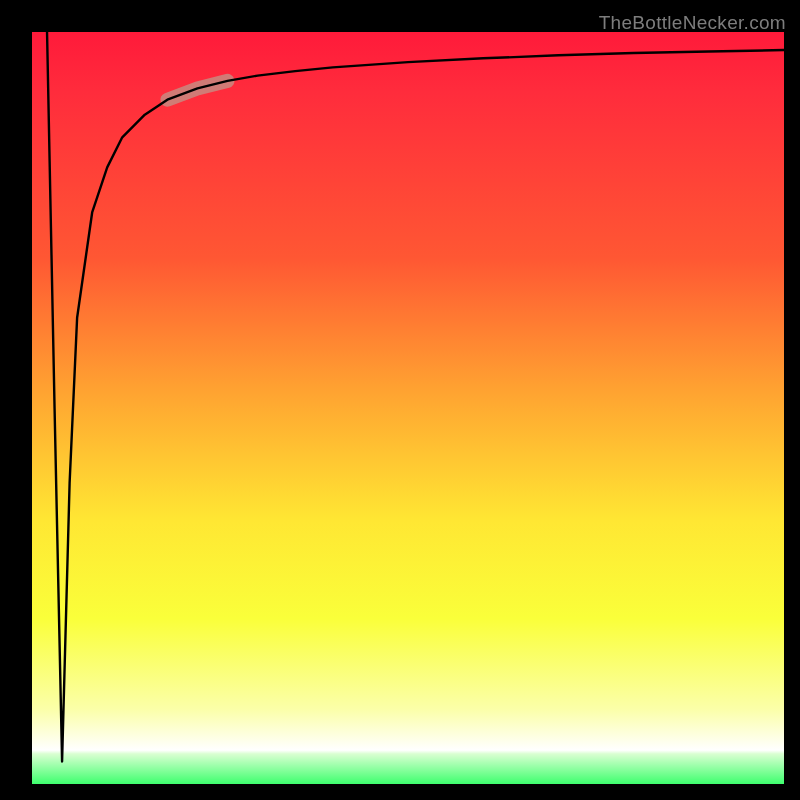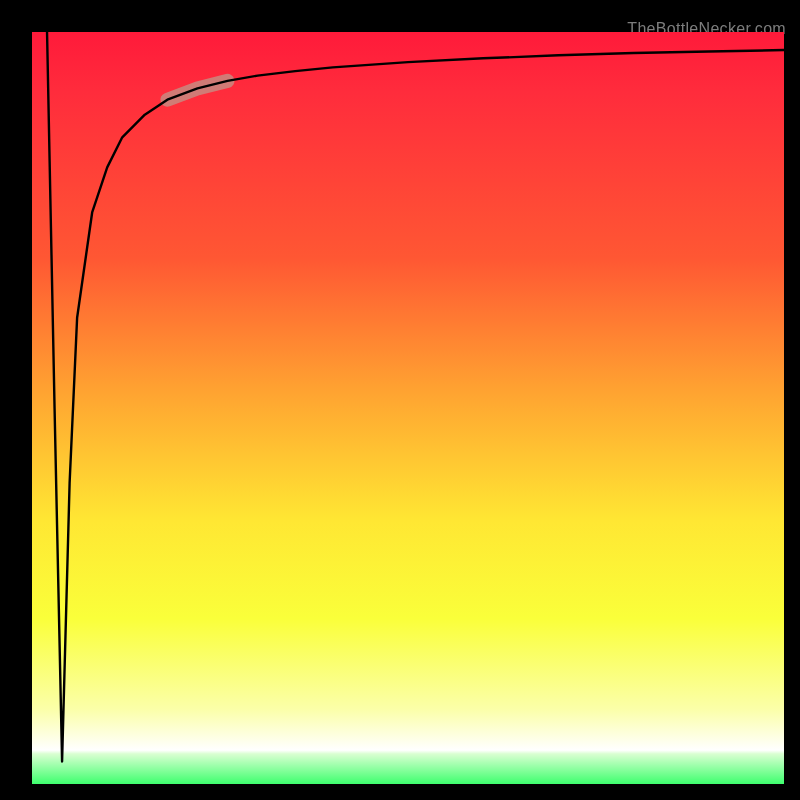--- a/index.html
+++ b/index.html
@@ -31,24 +31,24 @@
       #ffe733 65%,
       #faff3a 78%,
       #fbffa8 90%,
       #ffffff 95.5%,
       #d9ffd1 96%,
       #3eff6e 100%
     );
   }
   .watermark {
     position: absolute;
-    top: 20px;
+    top: 12px;
     right: 14px;
     color: #7d7d7d;
-    font-size: 16px;
+    font-size: 19px;
     font-weight: 400;
     letter-spacing: 0.3px;
     user-select: none;
   }
   svg.curve {
     position: absolute;
     left: 0;
     top: 0;
     width: 752px;
     height: 752px;

